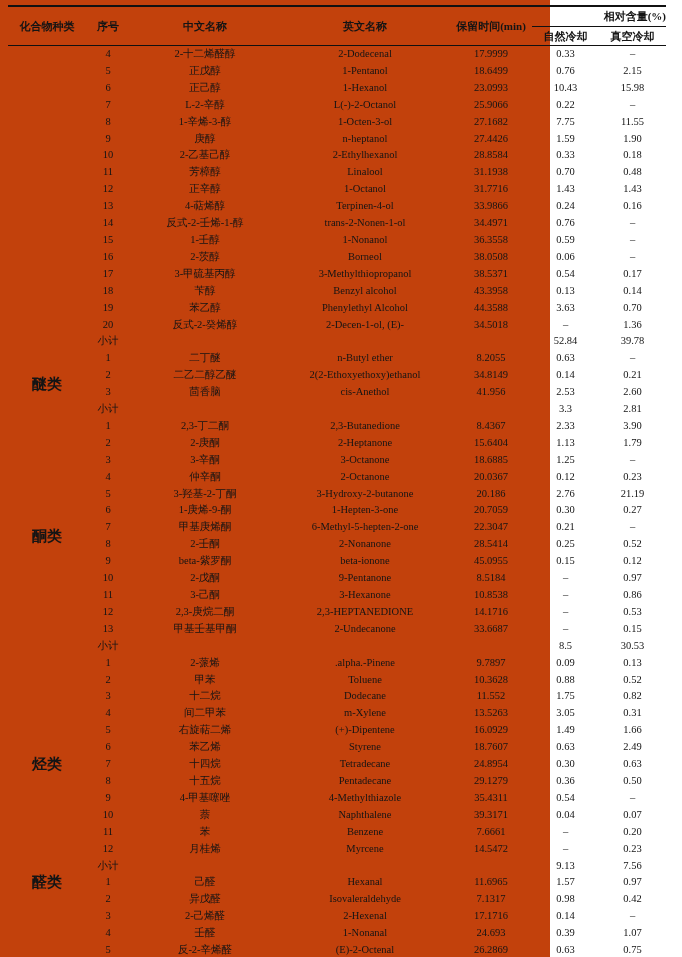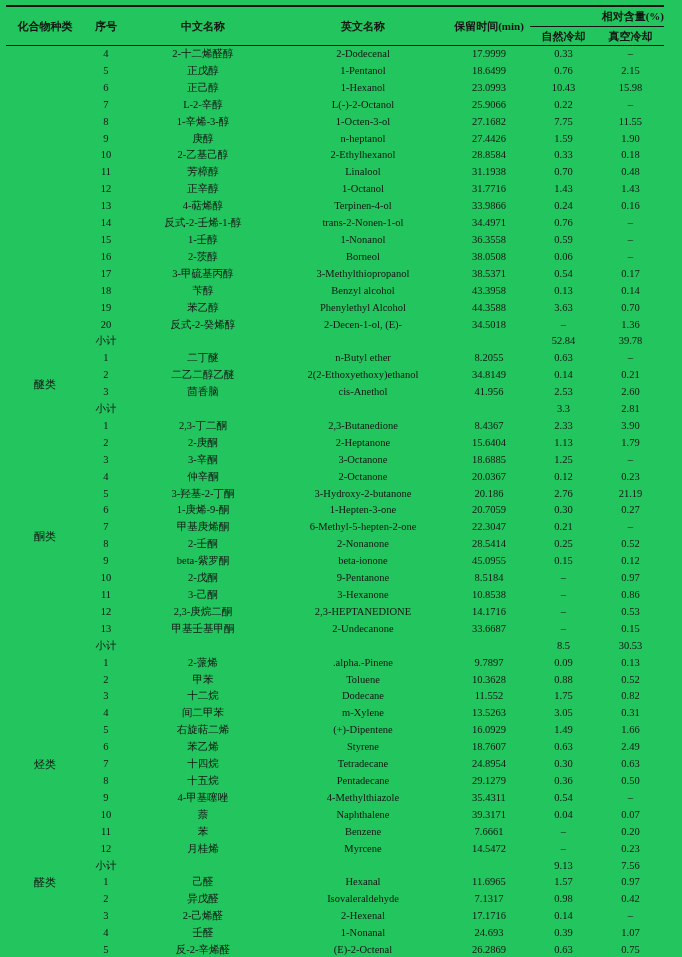--- a/index.html
+++ b/index.html
@@ -4,25 +4,25 @@
 <style>
   html, body {
     margin: 0;
     padding: 0;
     background: #ffffff;
     font-family: "Liberation Serif", "DejaVu Serif", serif;
     color: #141414;
   }
   .page {
     position: relative;
-    width: 682px;
+    width: 550px;
     height: 957px;
-    background: #22c55e;
+    background: #c2410c;
     box-sizing: border-box;
-    padding: 5px 12px 0 0;
+    padding: 5px 12px 0 8px;
   }
   table.compound-table {
     width: 658px;
     margin: 0 auto;
     border-collapse: collapse;
     table-layout: fixed;
     border-top: 2px solid #111;
     border-bottom: 2px solid #111;
   }
   col.c-cat  { width: 78px; }
@@ -51,21 +51,22 @@
     text-align: center;
     vertical-align: middle;
     height: 16.9px;
     padding: 0 1px;
     line-height: 16.9px;
     white-space: nowrap;
     overflow: hidden;
   }
   tbody td.cat {
     vertical-align: middle;
-    font-size: 11px;
+    font-size: 15px;
+    font-weight: bold;
   }
   tbody td.cat.cat-top {
     vertical-align: top;
     padding-top: 0;
   }
   tbody td.en {
     font-family: Liberation Serif, serif;
   }
 </style>
 </head>

